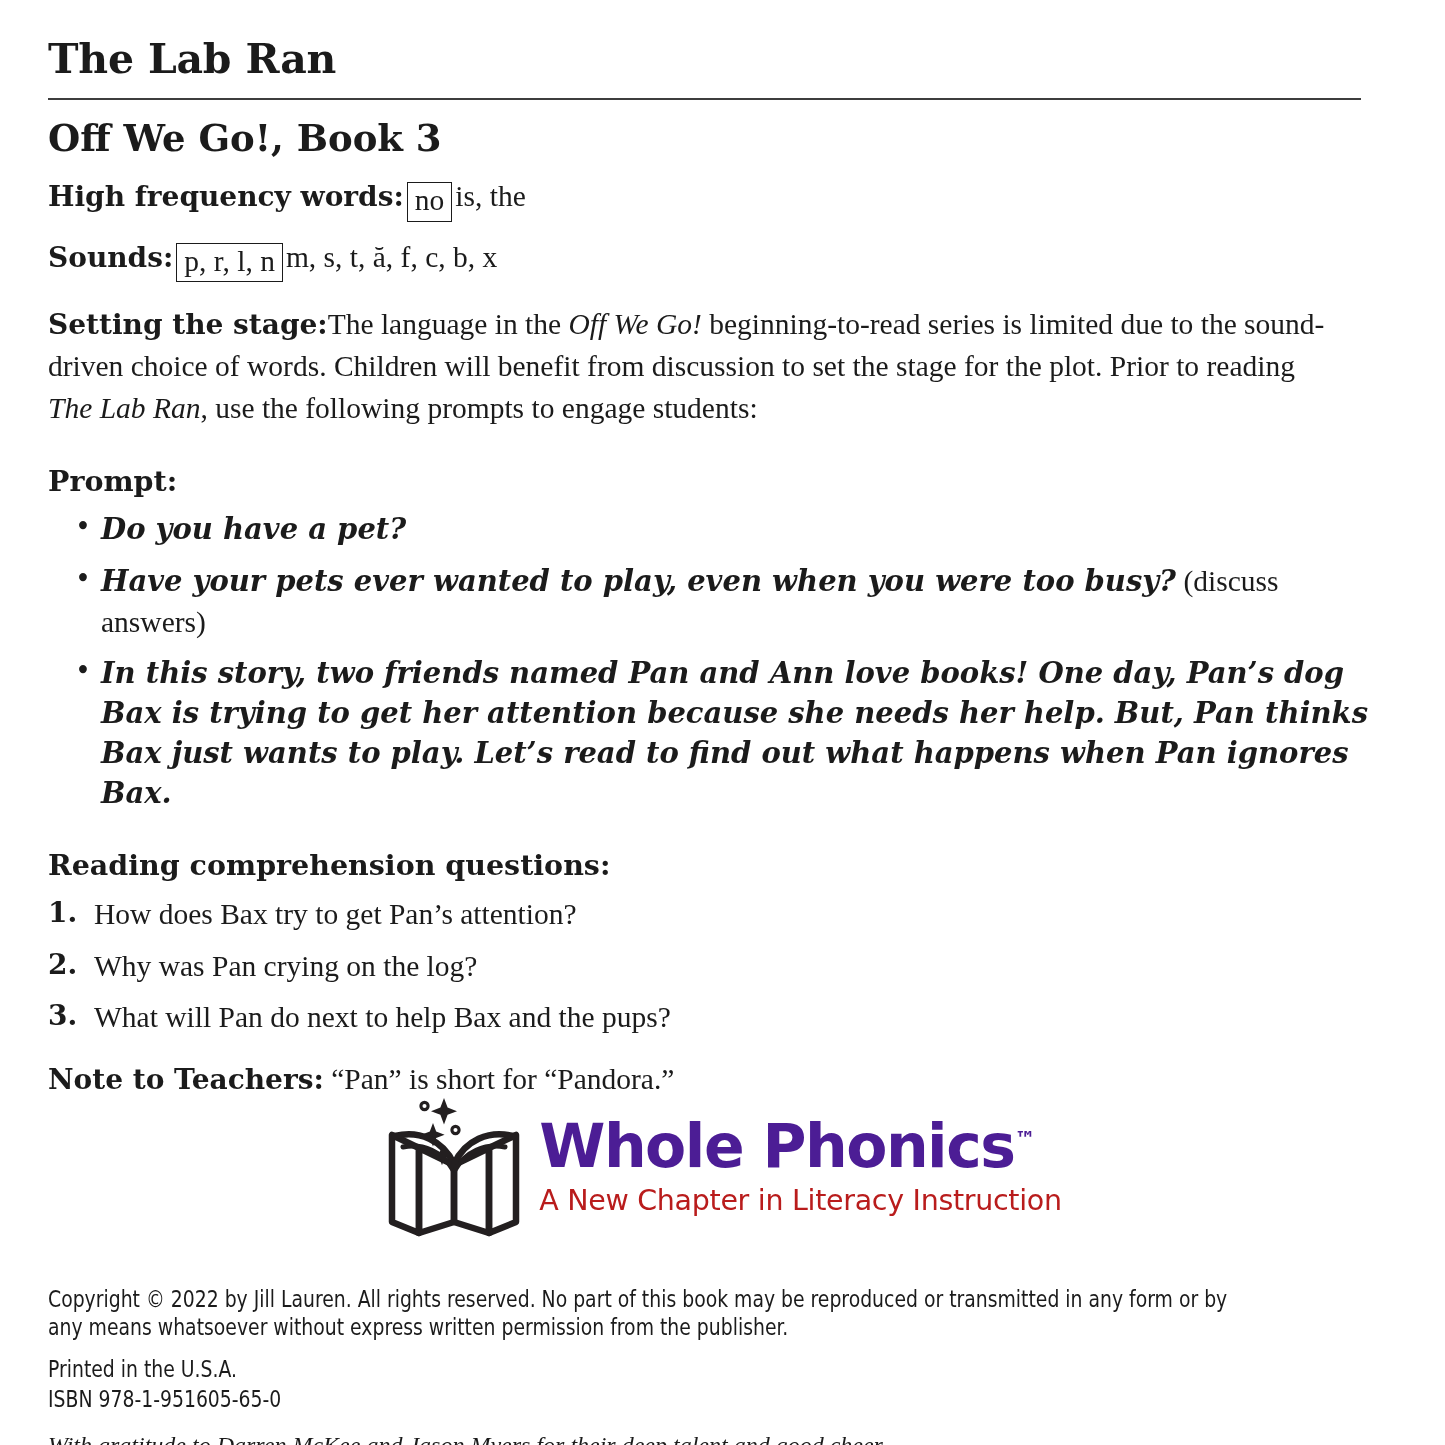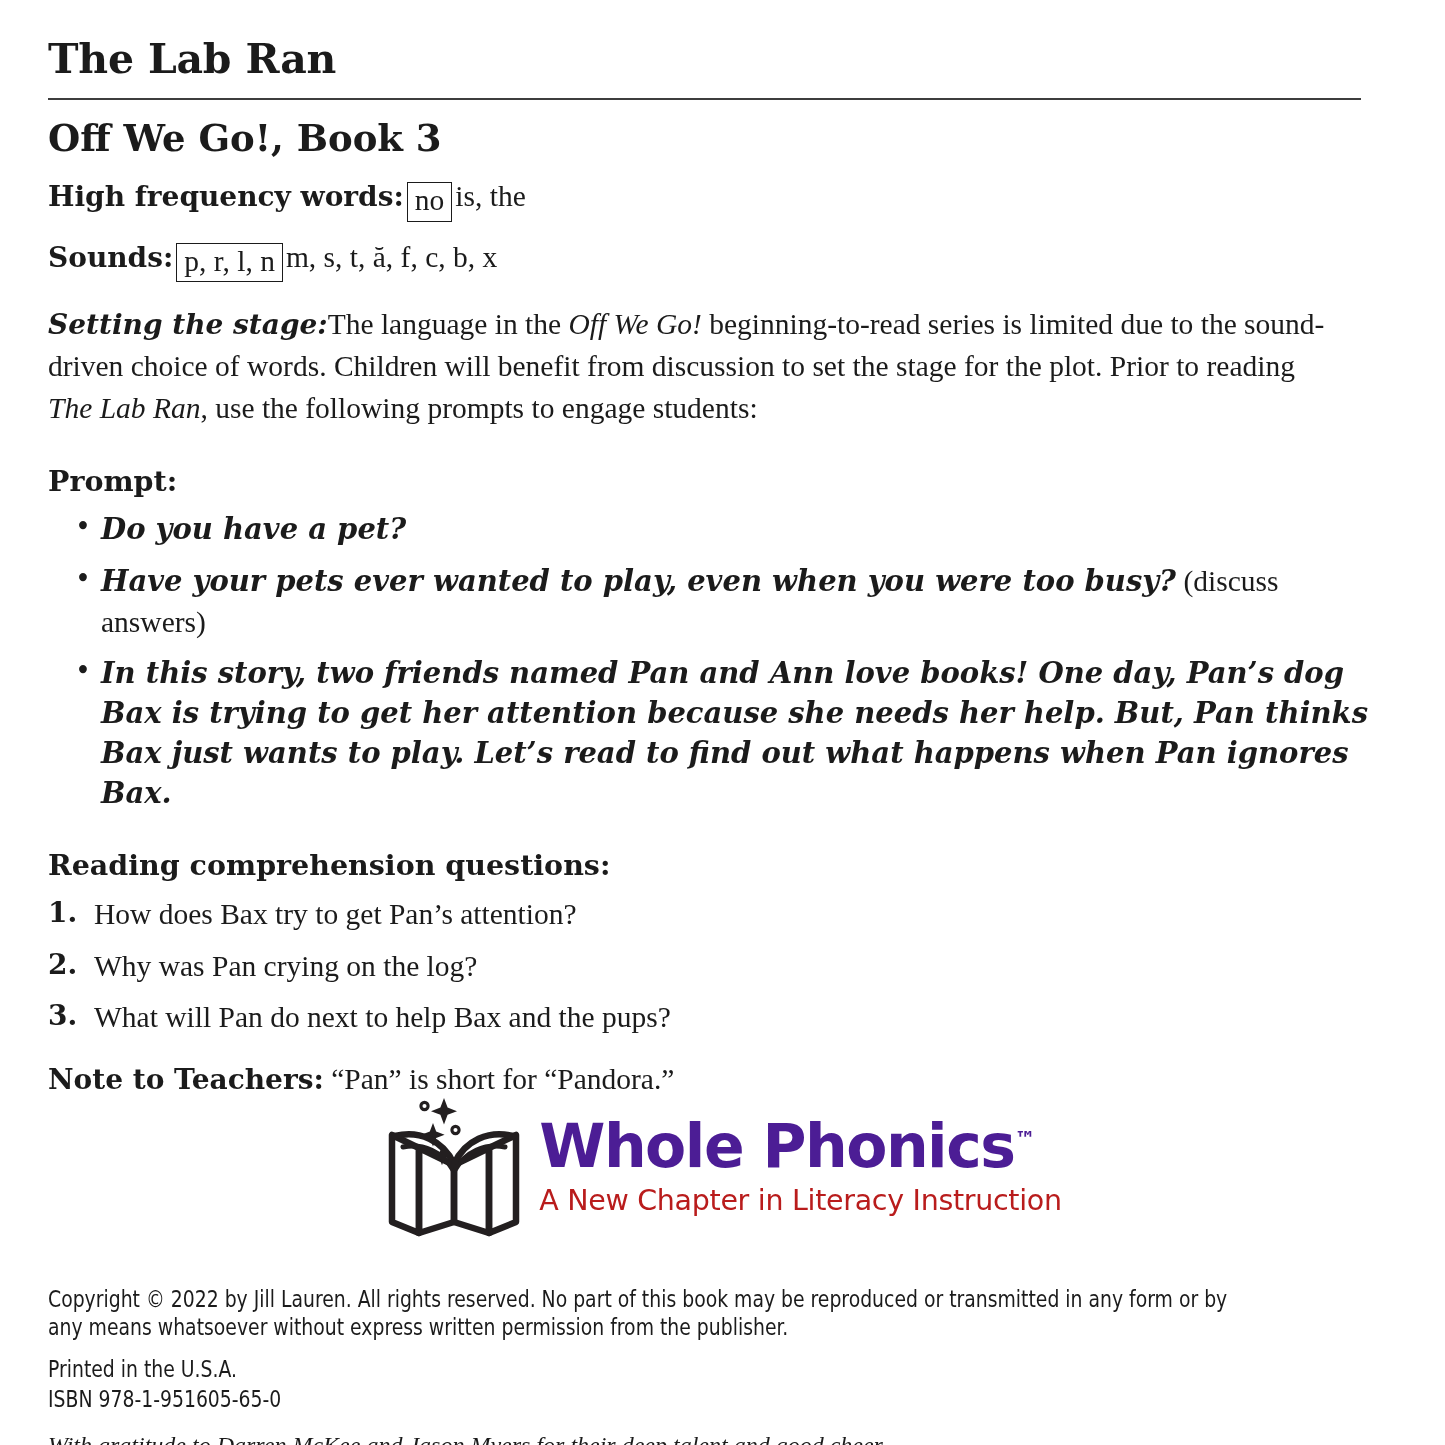--- a/index.html
+++ b/index.html
@@ -78,21 +78,20 @@
   .para {
     font-size: 29.5px;
     line-height: 1.42;
     margin-top: 22px;
     width: 1290px;
   }
   .para .lbl {
     font-weight: bold;
     font-family: "DejaVu Serif", "Liberation Serif", serif;
     font-size: 28px;
-    font-style: italic;
   }
   .para i, .bullet i { font-style: italic; }
 
   
   .sec-head {
     font-weight: bold;
     font-family: "DejaVu Serif", "Liberation Serif", serif;
     font-size: 28.5px;
     margin-top: 34px;
     line-height: 1.2;

